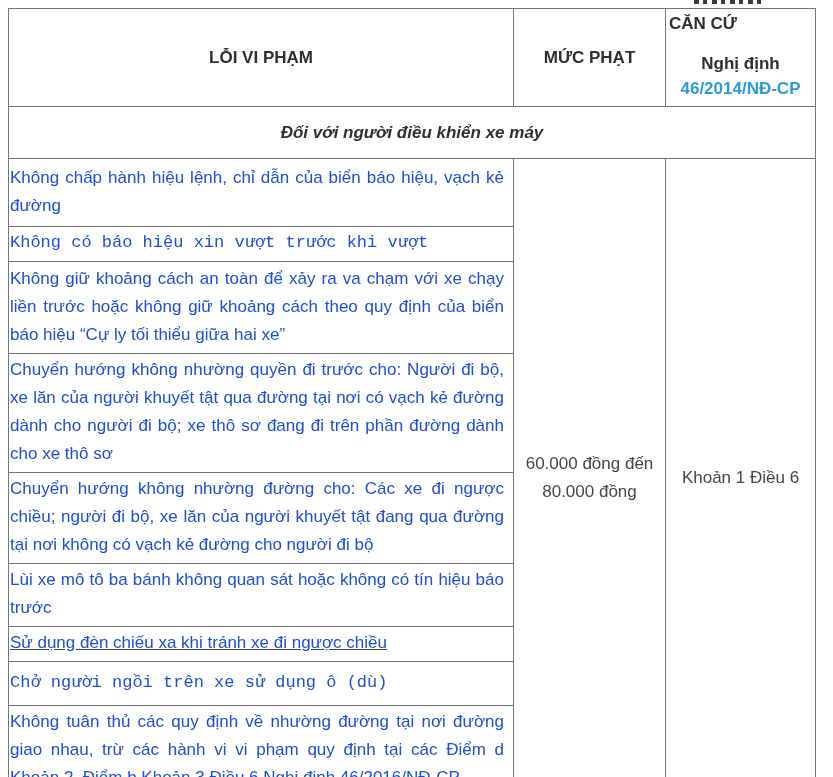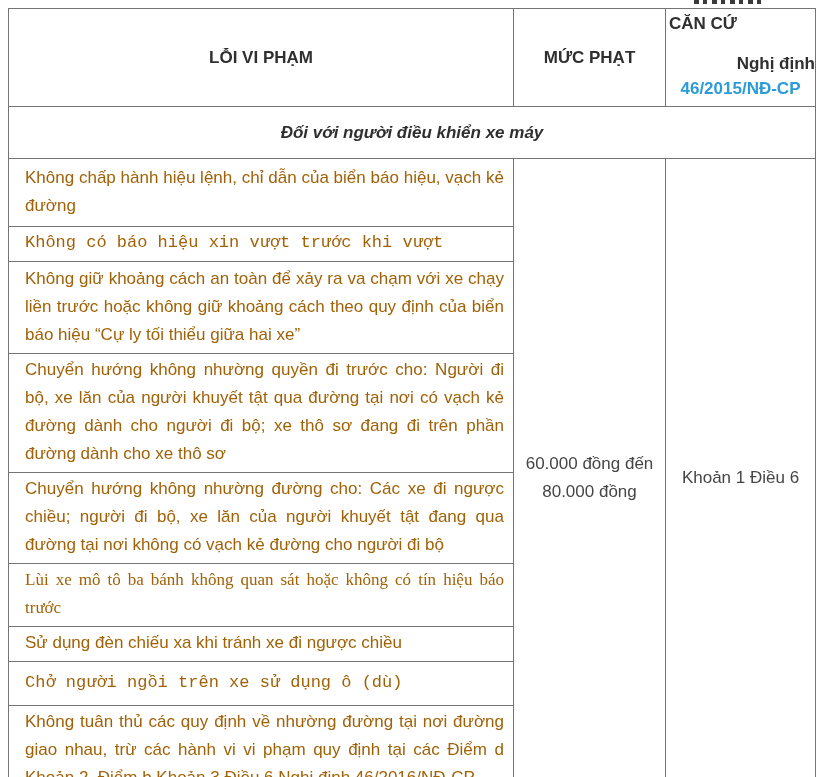--- a/index.html
+++ b/index.html
@@ -54,44 +54,44 @@
     text-align: center;
     padding: 0;
   }
   th.basis-header { vertical-align: top; }
   .basis-title {
     text-align: left;
     padding: 4px 2px 0 3px;
     line-height: 22px;
   }
   .basis-decree {
-    text-align: right;
+    text-align: center;
     margin-top: 18px;
     line-height: 22px;
   }
   .basis-link {
     text-align: center;
     margin-top: 3px;
     line-height: 22px;
     color: #2b9cd8;
     cursor: pointer;
   }
   tr.section-row td {
     height: 37px;
     font-weight: bold;
     font-style: italic;
     color: #2f2f2f;
     text-align: center;
     padding: 7px;
   }
   td.violation-cell {
     text-align: justify;
-    padding: 2px 9px 4px 16px;
+    padding: 2px 9px 4px 1px;
     vertical-align: middle;
-    color: #a16207;
+    color: #1d4ed8;
   }
   td.fine-cell {
     text-align: center;
     vertical-align: middle;
     padding: 0 6px;
     color: #454545;
   }
   td.basis-cell {
     text-align: center;
     vertical-align: middle;
@@ -112,21 +112,21 @@
       <col class="c-fine">
       <col class="c-basis">
     </colgroup>
     <thead>
       <tr class="header-row">
         <th>LỖI VI PHẠM</th>
         <th>MỨC PHẠT</th>
         <th class="basis-header">
           <div class="basis-title">CĂN CỨ</div>
           <div class="basis-decree">Nghị định</div>
-          <div class="basis-link">46/2015/NĐ-CP</div>
+          <div class="basis-link">46/2014/NĐ-CP</div>
         </th>
       </tr>
     </thead>
     <tbody id="table-body">
       <tr class="section-row">
         <td colspan="3">Đối với người điều khiển xe máy</td>
       </tr>
 
       <tr style="height: 68px;">
           <td class="violation-cell">Không chấp hành hiệu lệnh, chỉ dẫn của biển báo hiệu, vạch kẻ đường</td>
@@ -138,24 +138,24 @@
         </tr>
         <tr style="height: 92px;">
           <td class="violation-cell">Không giữ khoảng cách an toàn để xảy ra va chạm với xe chạy liền trước hoặc không giữ khoảng cách theo quy định của biển báo hiệu “Cự ly tối thiểu giữa hai xe”</td>
         </tr>
         <tr style="height: 115px;">
           <td class="violation-cell">Chuyển hướng không nhường quyền đi trước cho: Người đi bộ, xe lăn của người khuyết tật qua đường tại nơi có vạch kẻ đường dành cho người đi bộ; xe thô sơ đang đi trên phần đường dành cho xe thô sơ</td>
         </tr>
         <tr style="height: 88px;">
           <td class="violation-cell">Chuyển hướng không nhường đường cho: Các xe đi ngược chiều; người đi bộ, xe lăn của người khuyết tật đang qua đường tại nơi không có vạch kẻ đường cho người đi bộ</td>
         </tr>
-        <tr style="height: 62px; font-family: Liberation Serif, serif;">
+        <tr style="height: 62px;">
           <td class="violation-cell">Lùi xe mô tô ba bánh không quan sát hoặc không có tín hiệu báo trước</td>
         </tr>
-        <tr style="height: 35px;">
+        <tr style="height: 35px; text-decoration: underline;">
           <td class="violation-cell">Sử dụng đèn chiếu xa khi tránh xe đi ngược chiều</td>
         </tr>
         <tr style="height: 44px; font-family: Liberation Mono, monospace;">
           <td class="violation-cell">Chở người ngồi trên xe sử dụng ô (dù)</td>
         </tr>
         <tr style="height: 88px;">
           <td class="violation-cell">Không tuân thủ các quy định về nhường đường tại nơi đường giao nhau, trừ các hành vi vi phạm quy định tại các Điểm d Khoản 2, Điểm b Khoản 3 Điều 6 Nghị định 46/2016/NĐ-CP</td>
         </tr>
     </tbody>
   </table>

